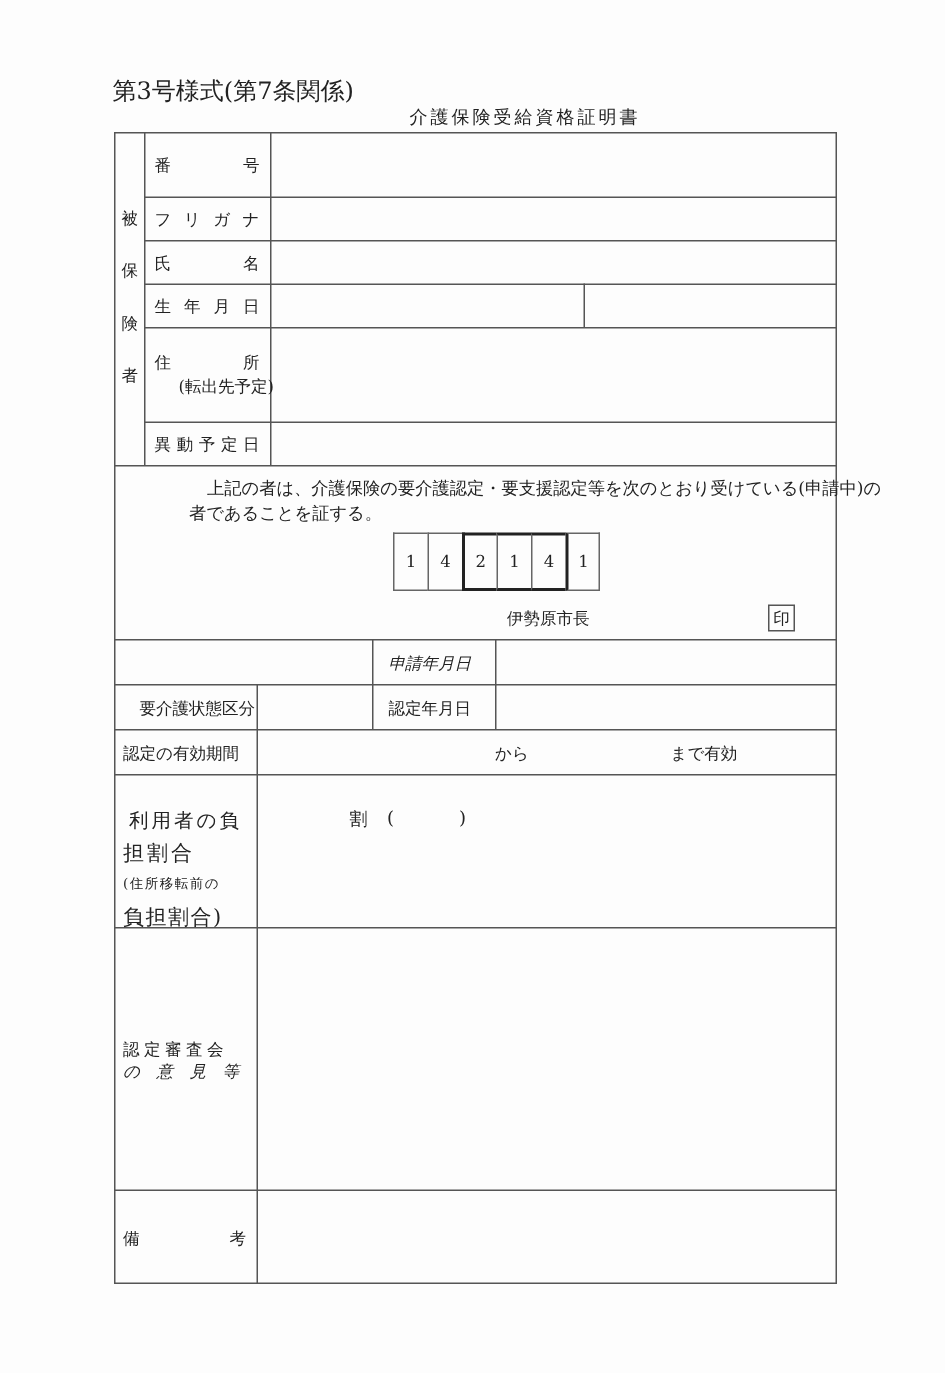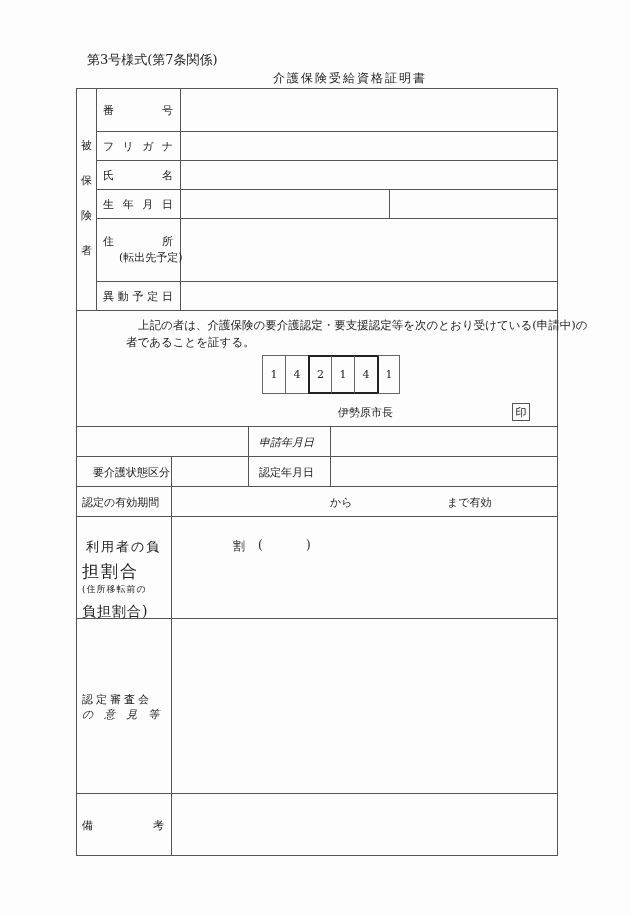--- a/index.html
+++ b/index.html
@@ -1,19 +1,19 @@
 <!DOCTYPE html>
 <html><head>
 <meta charset="utf-8">
 <style>
   html, body { margin: 0; padding: 0; background: #fdfdfd; }
   body { width: 630px; height: 915px; position: relative; overflow: hidden;
          font-family: "DejaVu Serif", "Liberation Serif", serif; color: #222; }
   .abs { position: absolute; }
-  .form-id { left: 87px; top: 51px; font-size: 13px; }
+  .form-id { left: 75px; top: 51px; font-size: 16px; }
   .doc-title { left: 0; width: 630px; top: 70px; text-align: center; font-size: 12px; letter-spacing: 2px; padding-left: 70px; box-sizing: border-box; }
   .line { position: absolute; background: #555; }
   .h { height: 1px; }
   .v { width: 1px; }
   .lbl { position: absolute; font-size: 11px; white-space: nowrap; }
   .spread { display: flex; justify-content: space-between; }
   .vtxt { position: absolute; font-size: 11px; display: flex; flex-direction: column; justify-content: space-around; align-items: center; }
   .digit-box { position: absolute; display: flex; top: 355px; left: 262px; height: 40px; }
   .digit { width: 23px; height: 39px; border: 1px solid #666; border-right: none; display: flex; align-items: center; justify-content: center; font-size: 11px; box-sizing: border-box; }
   .digit:last-child { border-right: 1px solid #666; }
@@ -124,21 +124,21 @@
 <div class="lbl" style="left:93px;top:465px;">要介護状態区分</div>
 <div class="abs" style="left:172px;top:457px;width:76px;height:29px;"></div>
 <div class="lbl" style="left:259px;top:465px;">認定年月日</div>
 <div class="abs" style="left:331px;top:457px;width:226px;height:29px;"></div>
 
 <div class="lbl" style="left:82px;top:495px;">認定の有効期間</div>
 <div class="lbl" style="left:330px;top:495px;">から</div>
 <div class="lbl" style="left:447px;top:495px;">まで有効</div>
 
 <div class="lbl" style="left:86px;top:538px;font-size:13px;letter-spacing:2px;">利用者の負</div>
-<div class="lbl" style="left:82px;top:560px;font-size:17px;letter-spacing:2px;">担割合</div>
+<div class="lbl" style="left:82px;top:560px;font-size:14px;letter-spacing:2px;">担割合</div>
 <div class="lbl" style="left:82px;top:583px;font-size:9px;letter-spacing:1px;">(住所移転前の</div>
 <div class="lbl" style="left:82px;top:603px;font-size:14px;letter-spacing:1px;">負担割合)</div>
 <div class="lbl" style="left:233px;top:538px;font-size:12px;">割</div>
 <div class="lbl" style="left:258px;top:538px;font-size:12px;">(</div>
 <div class="lbl" style="left:306px;top:538px;font-size:12px;">)</div>
 
 <div class="lbl" style="left:82px;top:692px;letter-spacing:3px;">認定審査会</div>
 <div class="lbl" style="left:82px;top:707px;font-style:italic;">の　意　見　等</div>
 <div class="abs" style="left:172px;top:619px;width:385px;height:174px;"></div>
 

